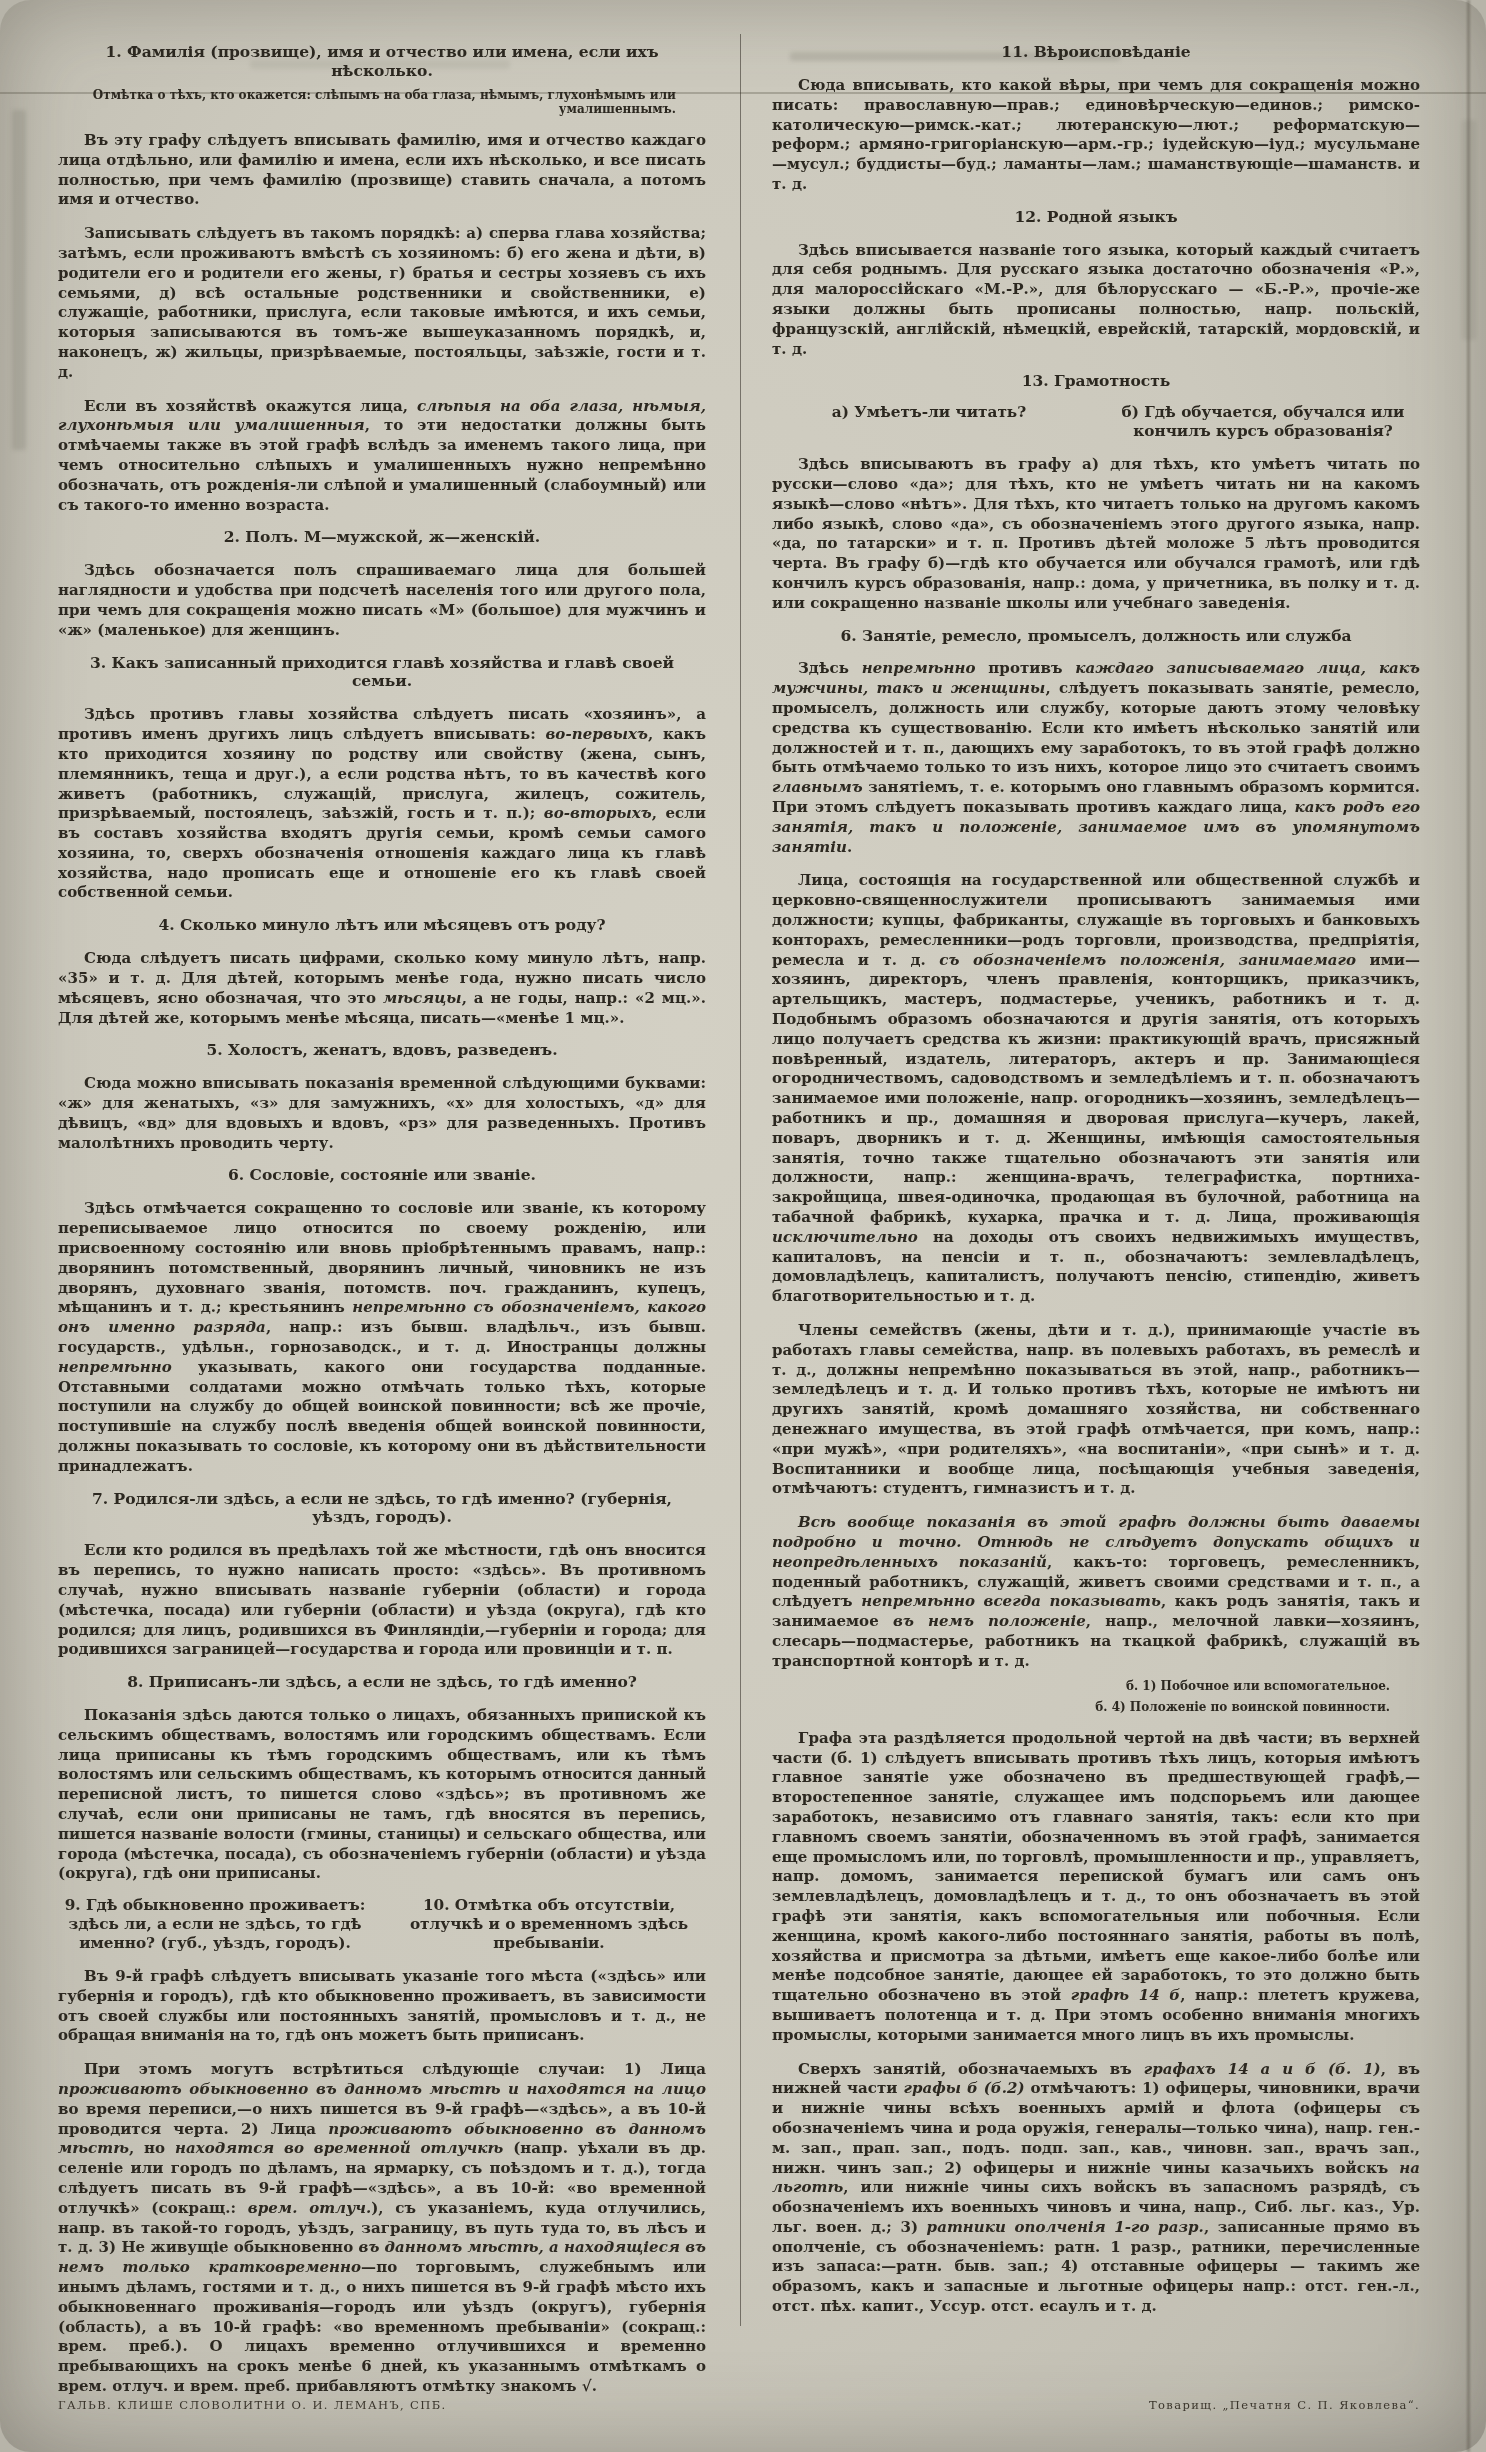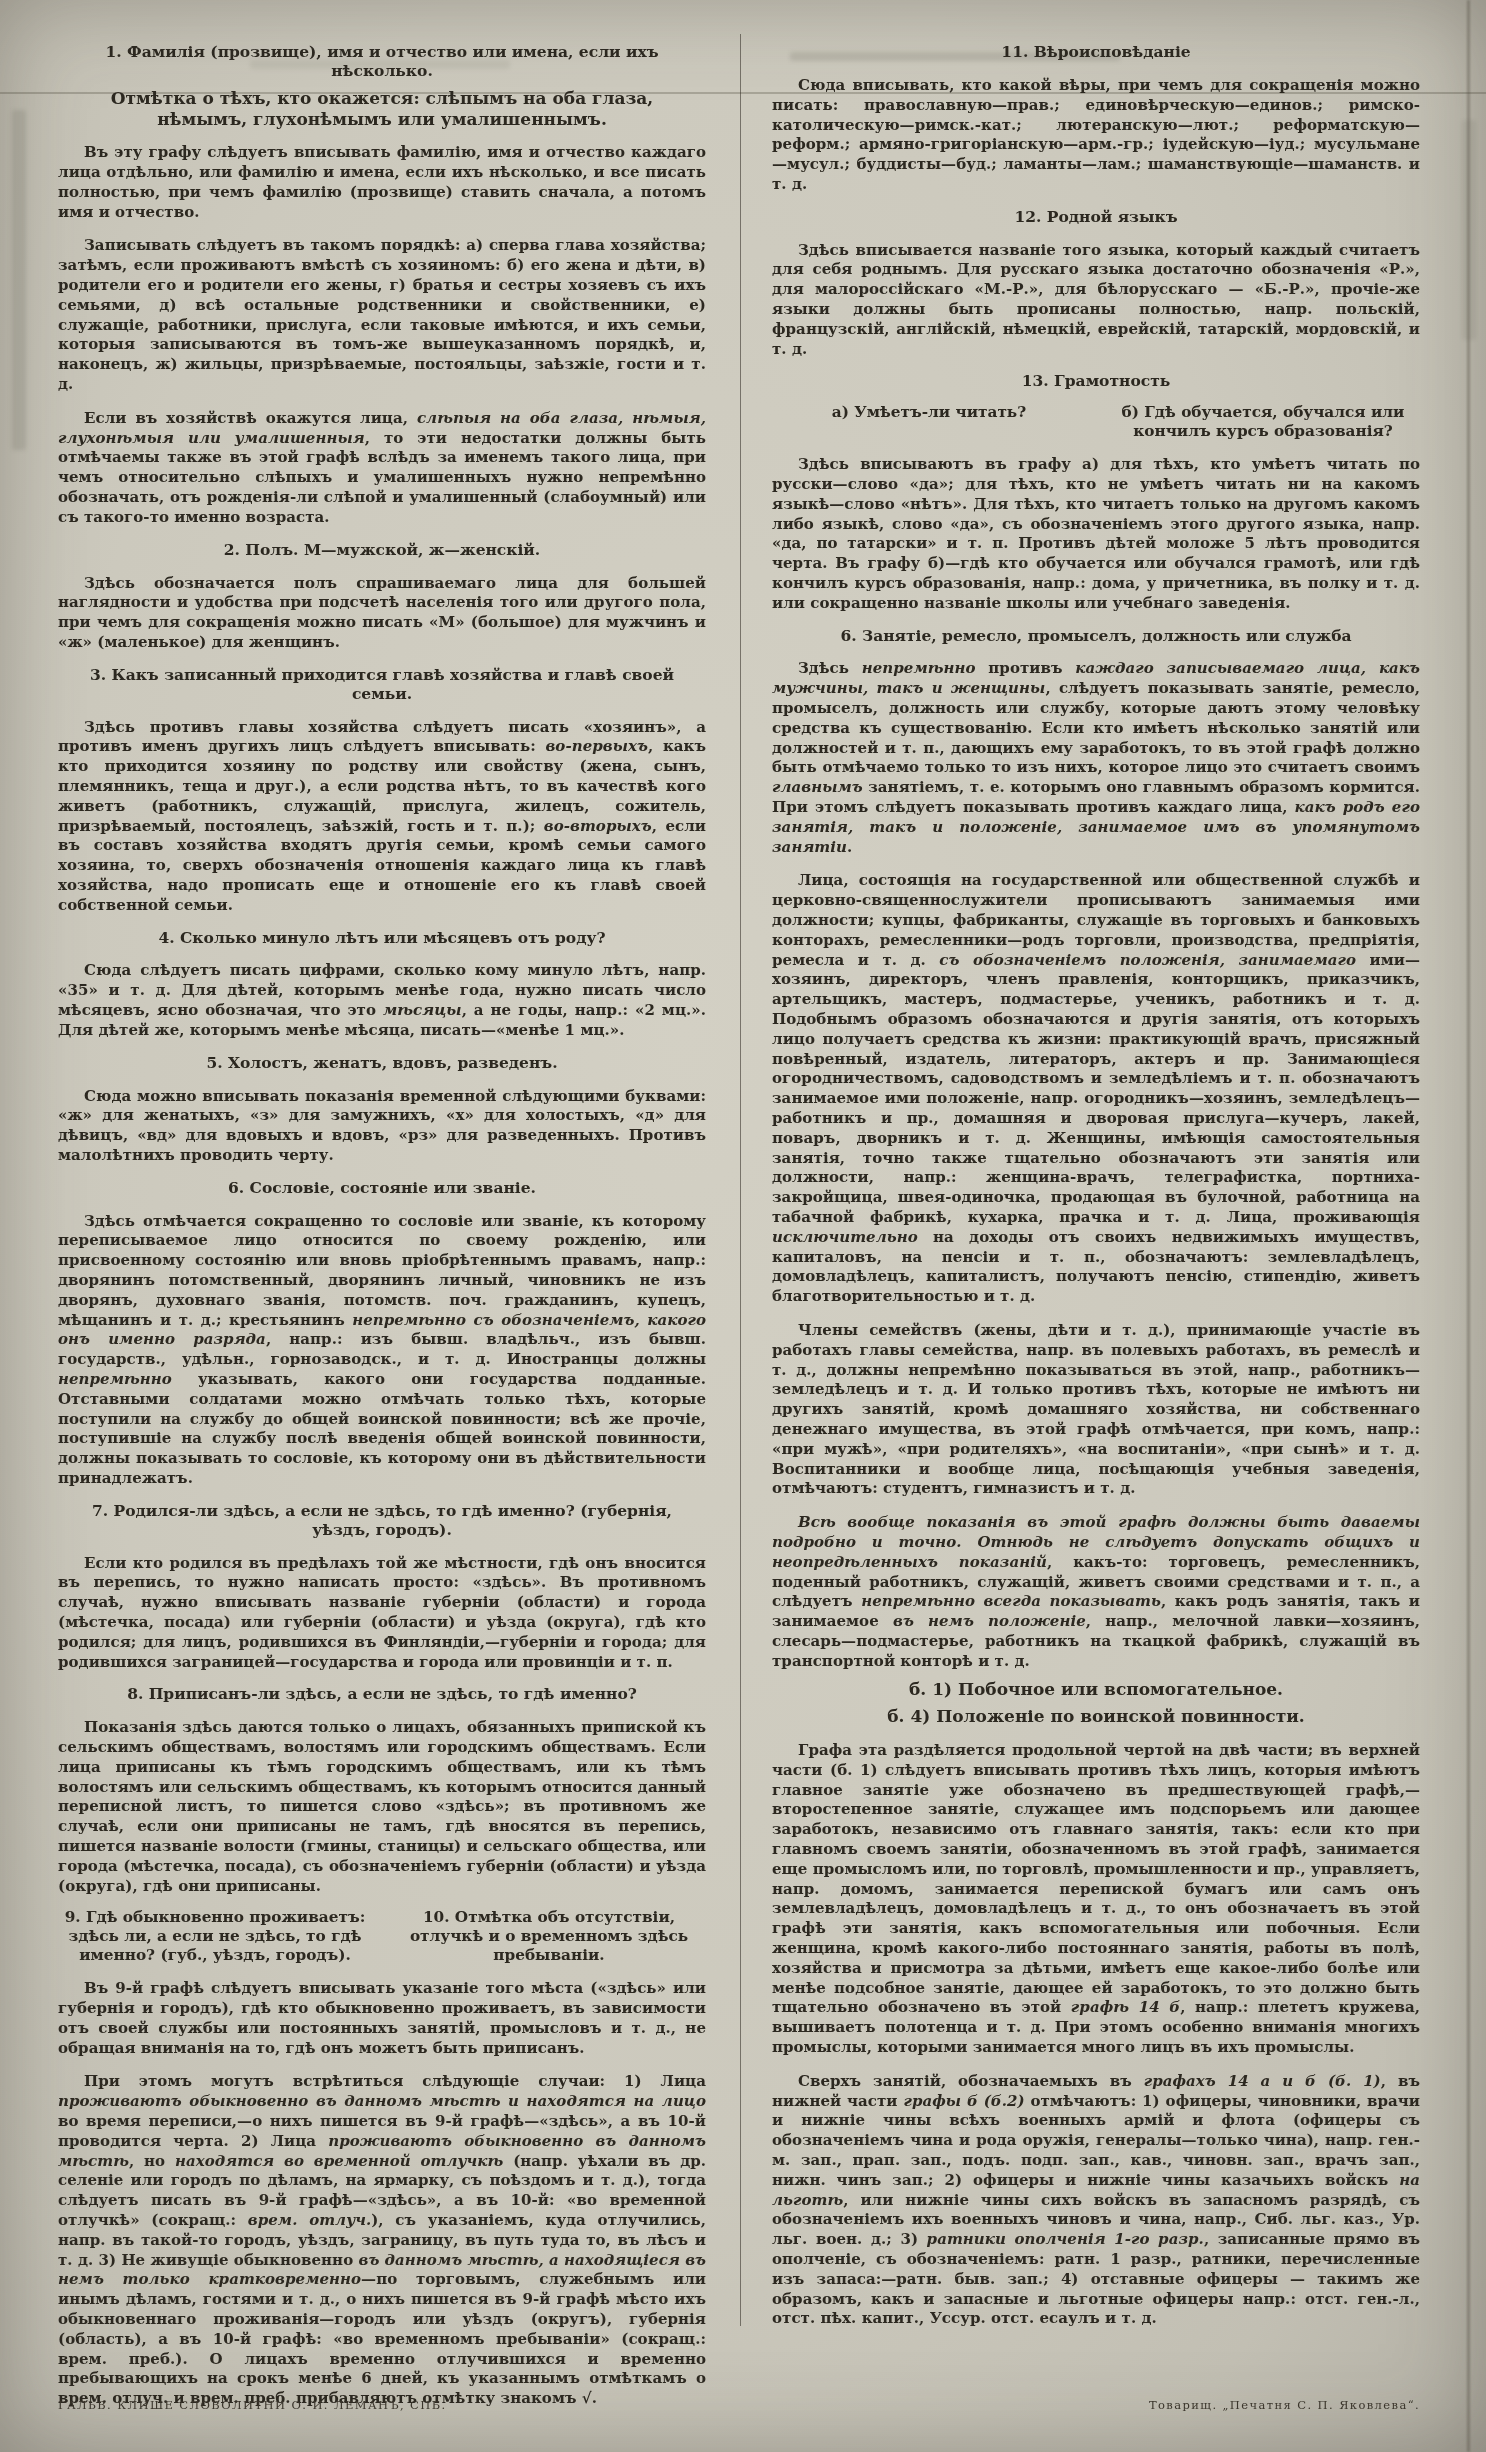--- a/index.html
+++ b/index.html
@@ -8,20 +8,21 @@
     background:#b7b4a9;
     font-family:"DejaVu Serif", serif;
     position:relative;
     overflow:hidden;
   }
   .sheet{
     position:absolute;left:0;top:0;width:1486px;height:2452px;
     background:
       radial-gradient(ellipse at 46% 42%, #d3d0c4 0%, #ccc9bd 55%, #c2bfb3 82%, #b2afa4 100%);
     box-shadow:inset 0 0 90px rgba(60,55,45,.35);
+    border-radius:31px;
   }
   .page-edge-right{
     position:absolute;top:0;right:16px;width:3px;height:2452px;
     background:rgba(70,64,52,.35);filter:blur(1px);
   }
   .fold-line{
     position:absolute;left:0;top:92px;width:1486px;height:2px;
     background:rgba(70,64,52,.28);filter:blur(.4px);
   }
   .divider{
@@ -38,22 +39,22 @@
   }
   .col-left{left:58px;}
   .col-right{left:772px;}
 
   .sec-heading{
     font-weight:bold;text-align:center;
     font-size:15.5px;line-height:1.22;
     margin:13px 26px 7px;
   }
   .sub-heading{
-    font-weight:bold;text-align:center;
-    font-size:17px;line-height:1.22;
+    font-weight:bold;text-align:right;
+    font-size:12px;line-height:1.22;
     margin:7px 30px 6px;
   }
   .heading-pair{display:flex;gap:20px;margin:12px 0 7px;}
   .pair-cell{
     flex:1 1 50%;font-weight:bold;text-align:center;
     font-size:15.3px;line-height:1.24;
   }
   .para{
     font-size:15px;line-height:1.32;
     text-align:justify;text-indent:26px;

